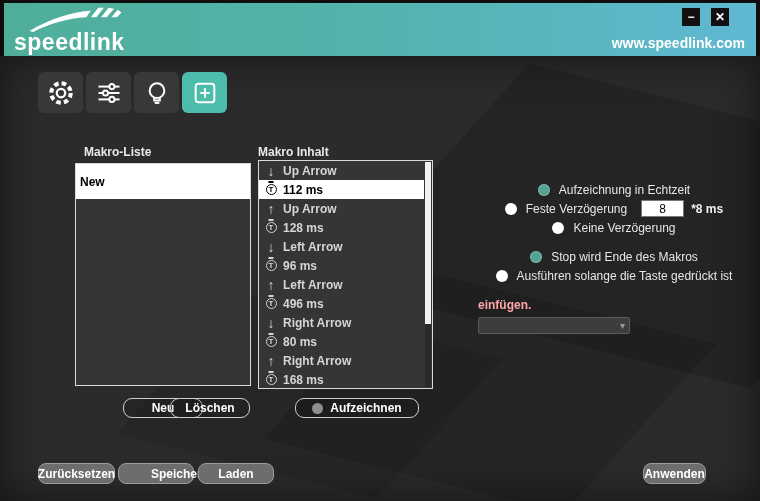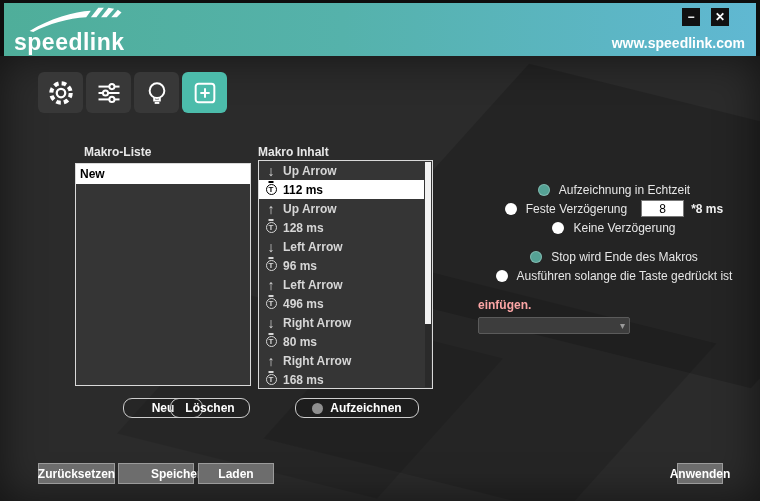--- a/index.html
+++ b/index.html
@@ -55,21 +55,21 @@
     position:absolute;background:#353535;border:1px solid #d9d9d9;box-sizing:border-box;
     overflow:hidden;
   }
   #macro-list-box{left:75px;top:107px;width:176px;height:223px;}
   #macro-content-box{left:258px;top:104px;width:175px;height:229px;padding-right:8px;}
   .lrow{
     height:19px;display:flex;align-items:center;color:#d6d6d6;font-size:12px;
     font-weight:700;cursor:pointer;
   }
   .lrow.sel{background:#fff;color:#000;}
-  #macro-list-box .lrow{height:20px;padding-left:4px;}
+  #macro-list-box .lrow{height:35px;padding-left:4px;}
   .licon{width:24px;display:flex;align-items:center;justify-content:center;flex:0 0 24px;}
   .arrow-glyph{font-size:14px;font-weight:700;line-height:1;}
   .ticon{
     position:relative;width:11px;height:11px;border:1.5px solid currentColor;border-radius:50%;
     display:flex;align-items:center;justify-content:center;font-size:8px;font-weight:700;line-height:1;
     box-sizing:border-box;
   }
   .ticon::before{
     content:"";position:absolute;top:-4px;left:50%;transform:translateX(-50%);
     width:5px;height:2px;background:currentColor;
@@ -106,21 +106,21 @@
   .insert-label{color:#fca5a5;font-size:12px;font-weight:700;margin:13px 0 5px 0;}
   .dropdown{
     width:152px;height:17px;background:#3d3d3d;border:1px solid #5b5b5b;border-radius:2px;
     position:relative;cursor:pointer;box-sizing:border-box;
   }
   .dd-chev{
     position:absolute;right:4px;top:1px;color:#9a9a9a;font-size:10px;line-height:14px;
   }
   
   .btn-f{
-    position:absolute;height:21px;background:#6d6d6d;border:1px solid #9b9b9b;border-radius:0;
+    position:absolute;height:21px;background:#6d6d6d;border:1px solid #9b9b9b;border-radius:8px;
     color:#fff;font-size:12px;font-weight:700;display:flex;align-items:center;justify-content:center;
     cursor:pointer;box-sizing:border-box;
   }
 </style>
 </head>
 <body>
 
 <div class="header">
   <div class="logo">
     <svg class="logo-swoosh" viewBox="0 0 100 28">
@@ -313,14 +313,14 @@
     <div class="insert-label">einfügen.</div>
     <div class="dropdown">
       <span></span>
       <span class="dd-chev">▾</span>
     </div>
   </div>
 
   <div class="btn-f" style="left:38px;top:407px;width:77px;">Zurücksetzen</div>
   <div class="btn-f" style="left:118px;top:407px;width:76px;padding-left:48px;">Speichern</div>
   <div class="btn-f" style="left:198px;top:407px;width:76px;">Laden</div>
-  <div class="btn-f" style="left:677px;top:407px;width:46px;">Anwenden</div>
+  <div class="btn-f" style="left:643px;top:407px;width:63px;">Anwenden</div>
 </div>
 
 </body></html>

